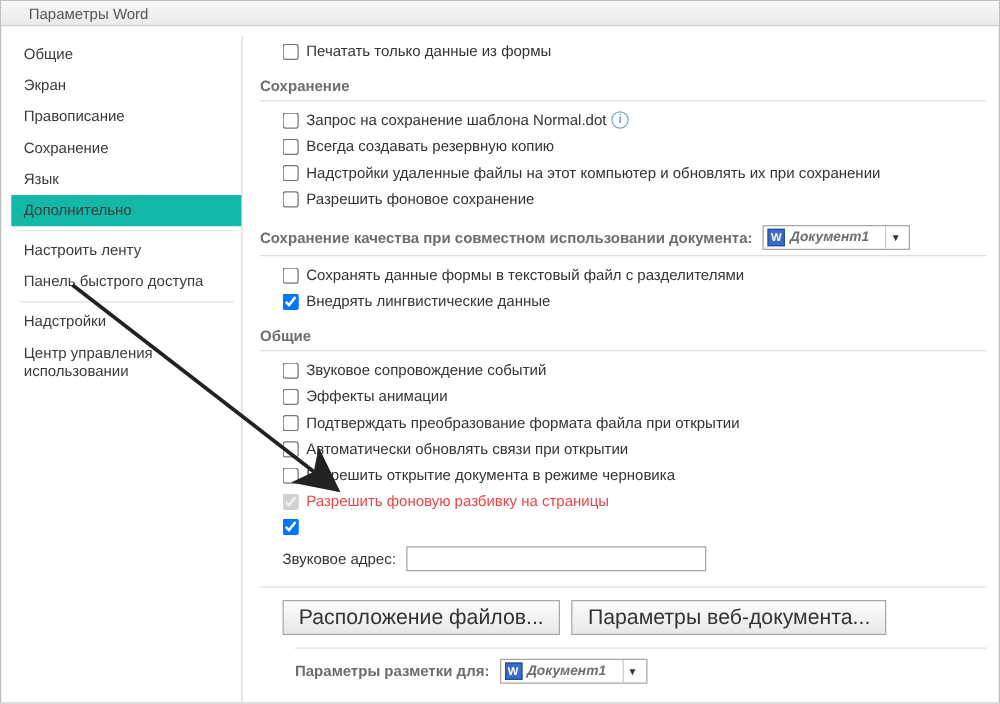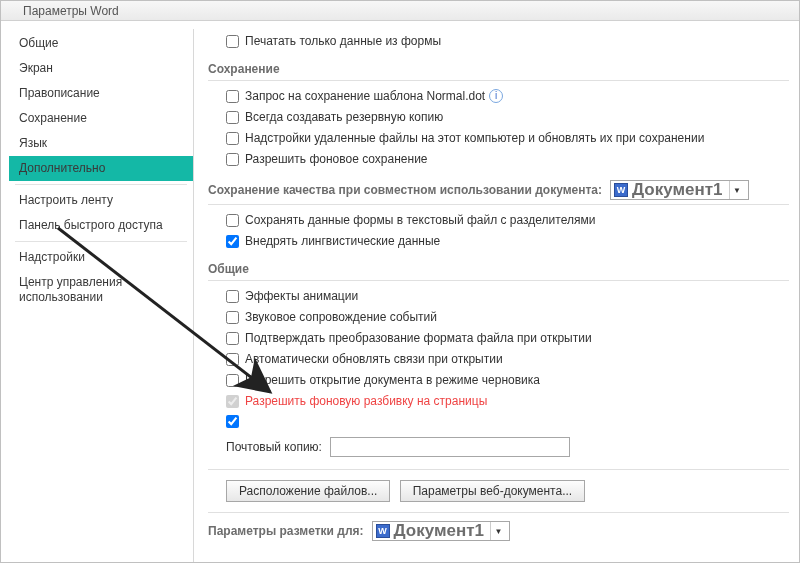--- a/index.html
+++ b/index.html
@@ -94,21 +94,21 @@
     padding: 0 3px 0 3px;
     margin-left: 8px;
   }
   .combo .doc-icon {
     width: 14px; height: 14px;
     background: #3b6bcc;
     border: 1px solid #2a4d99;
     margin-right: 4px;
     font-size: 9px; color:#fff; text-align:center; line-height:12px;
   }
-  .combo .combo-text { font-size: 17px; min-width: 70px; }
+  .combo .combo-text { font-size: 11px; min-width: 70px; font-style: italic; }
   .combo .combo-arrow {
     width: 16px; height: 18px;
     border-left: 1px solid #ccc;
     margin-left: 6px;
     display:flex; align-items:center; justify-content:center;
     font-size: 8px; color:#333;
   }
   .info-icon {
     display:inline-block; width:14px; height:14px;
     border-radius:50%; border:1px solid #7aa7e0;
@@ -127,30 +127,30 @@
   .button-row {
     padding: 10px 0 4px 18px;
     border-top: 1px solid #e0e0e0;
     margin-top: 8px;
   }
   .btn {
     display:inline-block;
     border:1px solid #a7a7a7;
     background: linear-gradient(#fdfdfd,#e7e7e7);
     padding: 3px 12px;
-    font-size:12px;
+    font-size:17px;
     margin-right: 6px;
     cursor:pointer;
   }
   .layout-row {
     display:flex; align-items:center;
     padding: 8px 0 0 0;
     border-top: 1px solid #e0e0e0;
     margin-top: 6px;
-    font-weight:bold; color:#6d6d6d;
+    font-weight:bold; color:#6d6d6d;margin-left:28px;
   }
   .arrow-annotation {
     position:absolute;
     left: 50px; top: 220px;
     pointer-events:none;
   }
 </style>
 </head>
 <body>
 
@@ -219,25 +219,25 @@
         <input type="checkbox" checked="" style="">
         <label>Внедрять лингвистические данные</label>
       </div>
 
       <div class="section-header">
         <span class="label-span">Общие</span>
       </div>
 
       <div class="checkbox-row">
         <input type="checkbox" style="">
+        <label>Звуковое сопровождение событий</label>
+      </div>
+      <div class="checkbox-row">
+        <input type="checkbox" style="">
         <label>Эффекты анимации</label>
-      </div>
-      <div class="checkbox-row">
-        <input type="checkbox" style="">
-        <label>Звуковое сопровождение событий</label>
       </div>
       <div class="checkbox-row">
         <input type="checkbox" style="">
         <label>Подтверждать преобразование формата файла при открытии</label>
       </div>
       <div class="checkbox-row">
         <input type="checkbox" style="">
         <label>Автоматически обновлять связи при открытии</label>
       </div>
       <div class="checkbox-row">
@@ -246,21 +246,21 @@
       </div>
       <div class="checkbox-row disabled">
         <input type="checkbox" checked="" disabled="" style="">
         <label>Разрешить фоновую разбивку на страницы</label>
       </div>
       <div class="checkbox-row">
         <input type="checkbox" checked="" style="">
       </div>
 
       <div class="field-row">
-        <label>Почтовый копию:</label>
+        <label>Звуковое адрес:</label>
         <input type="text" value="" style="">
       </div>
 
       <div class="button-row">
         <span class="btn">Расположение файлов...</span>
         <span class="btn">Параметры веб-документа...</span>
       </div>
 
       <div class="layout-row">
         <span class="label-span">Параметры разметки для:</span>

